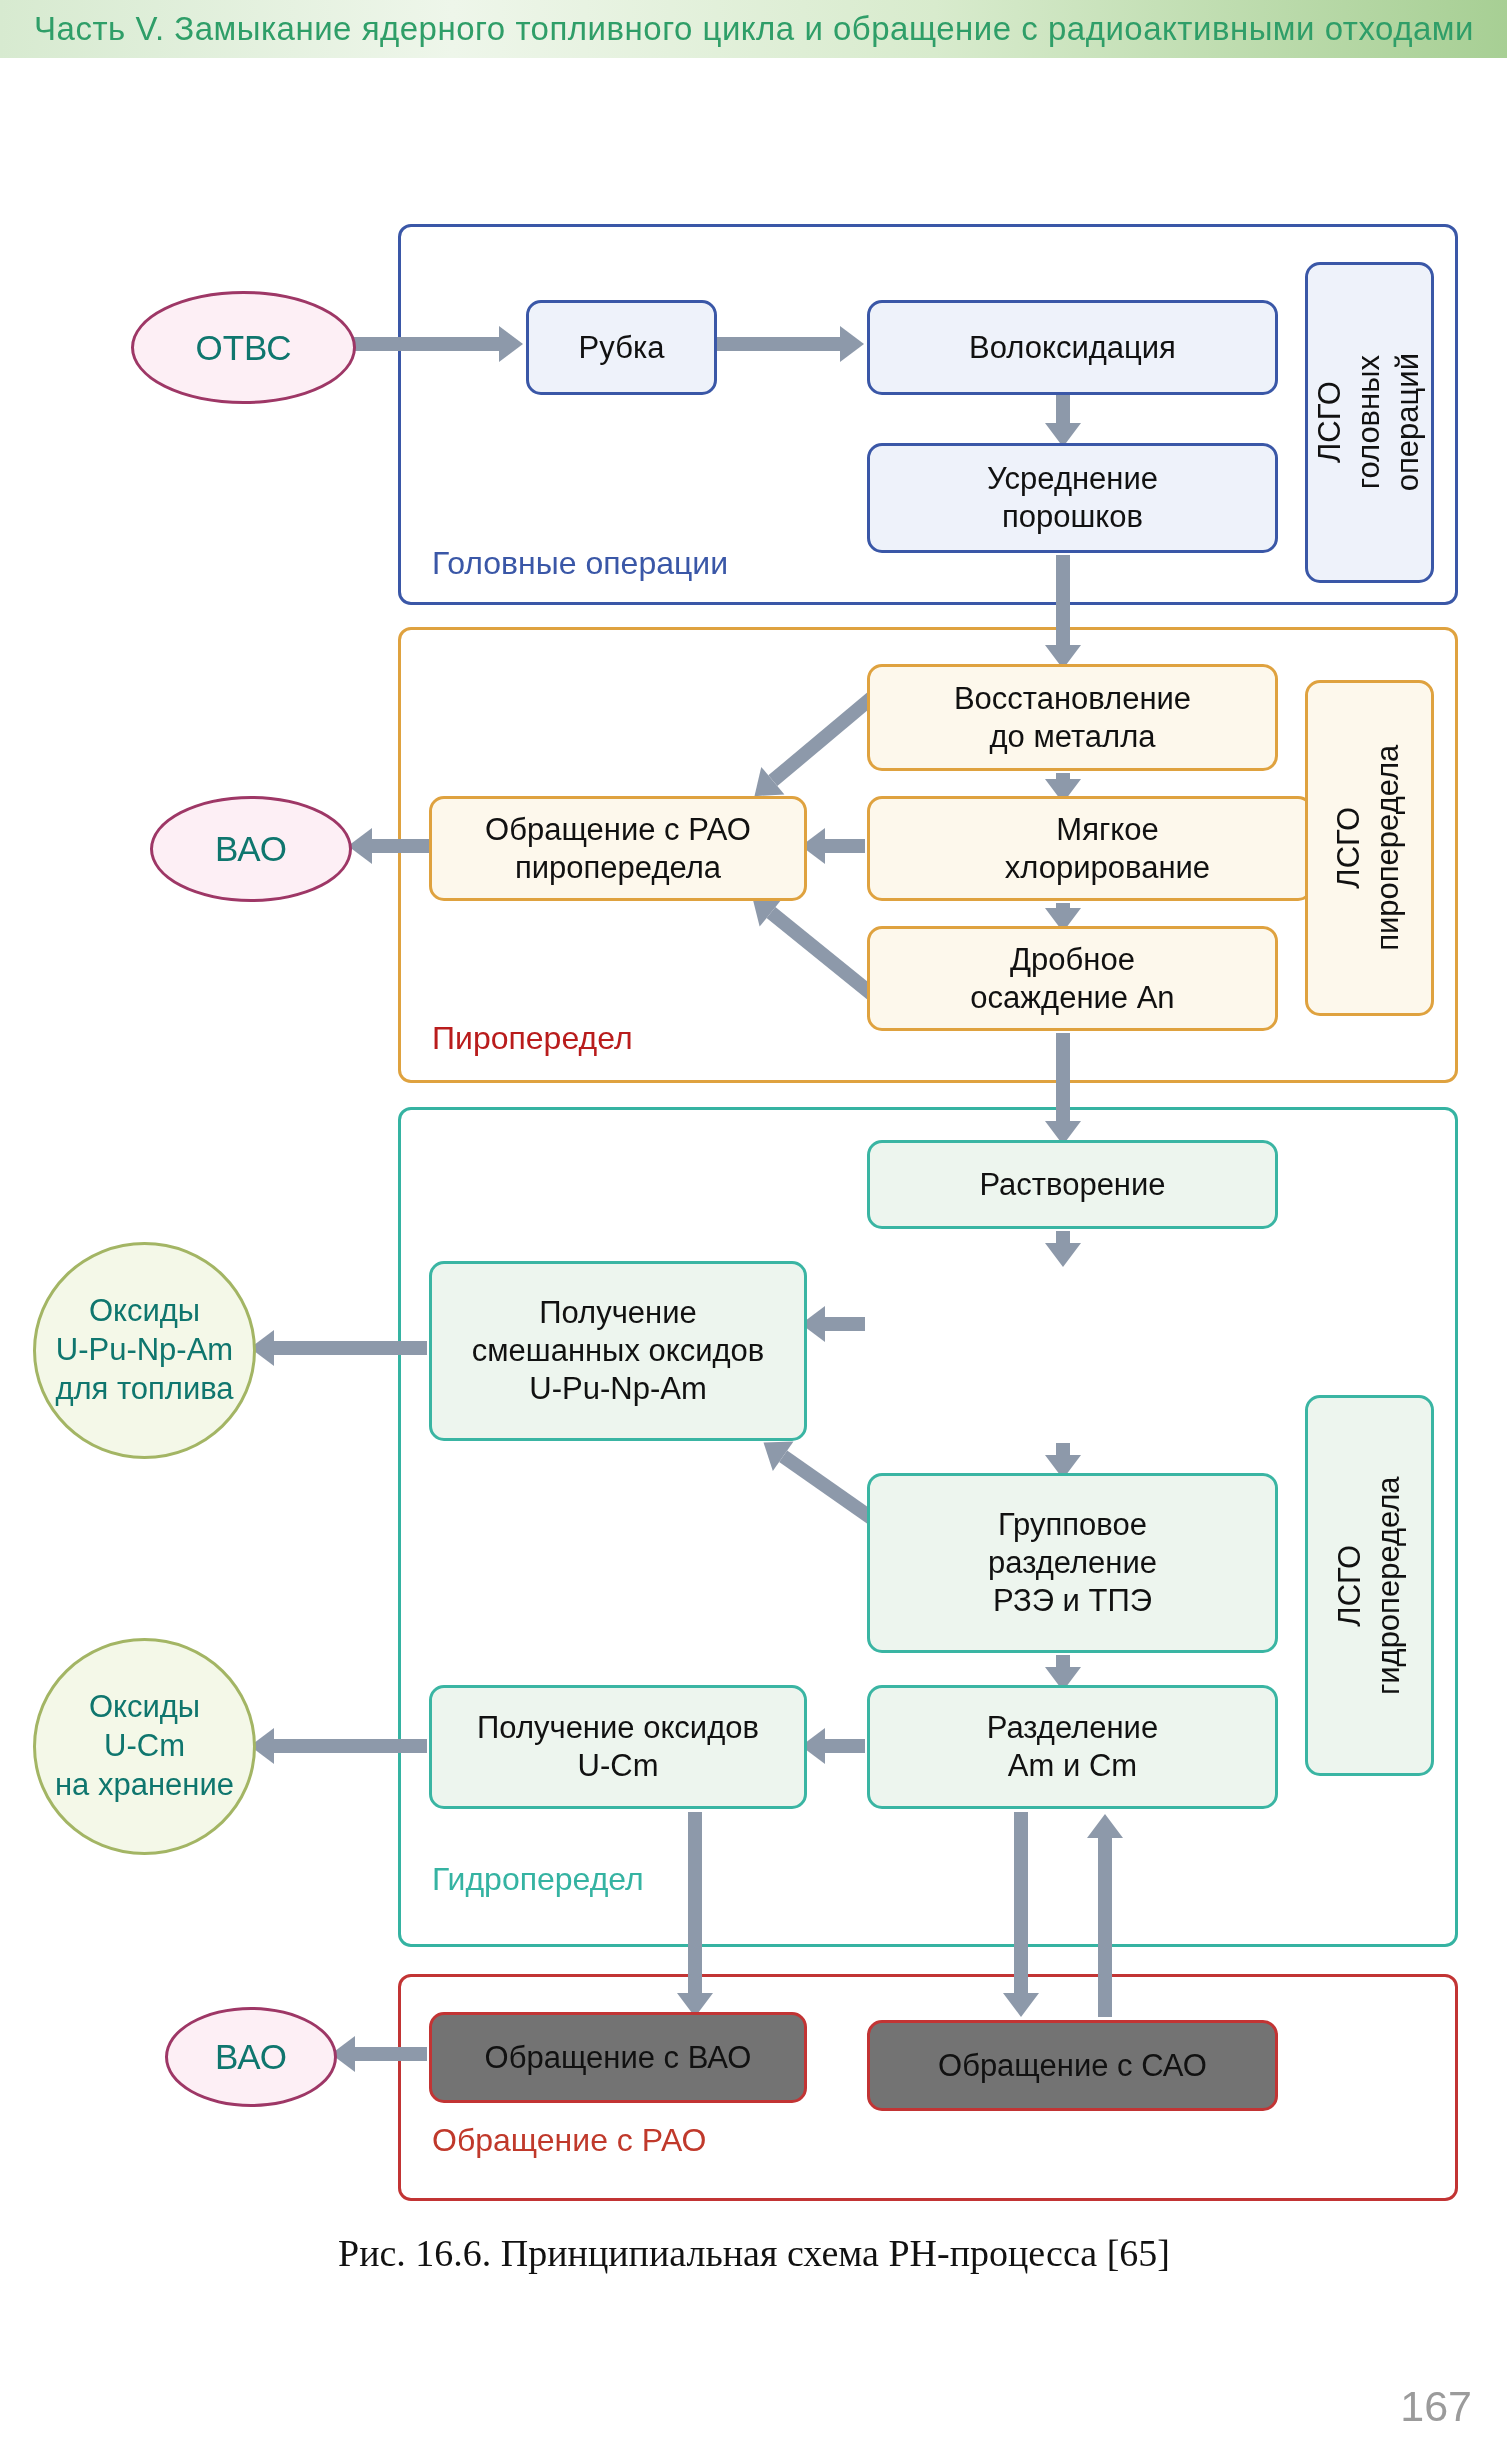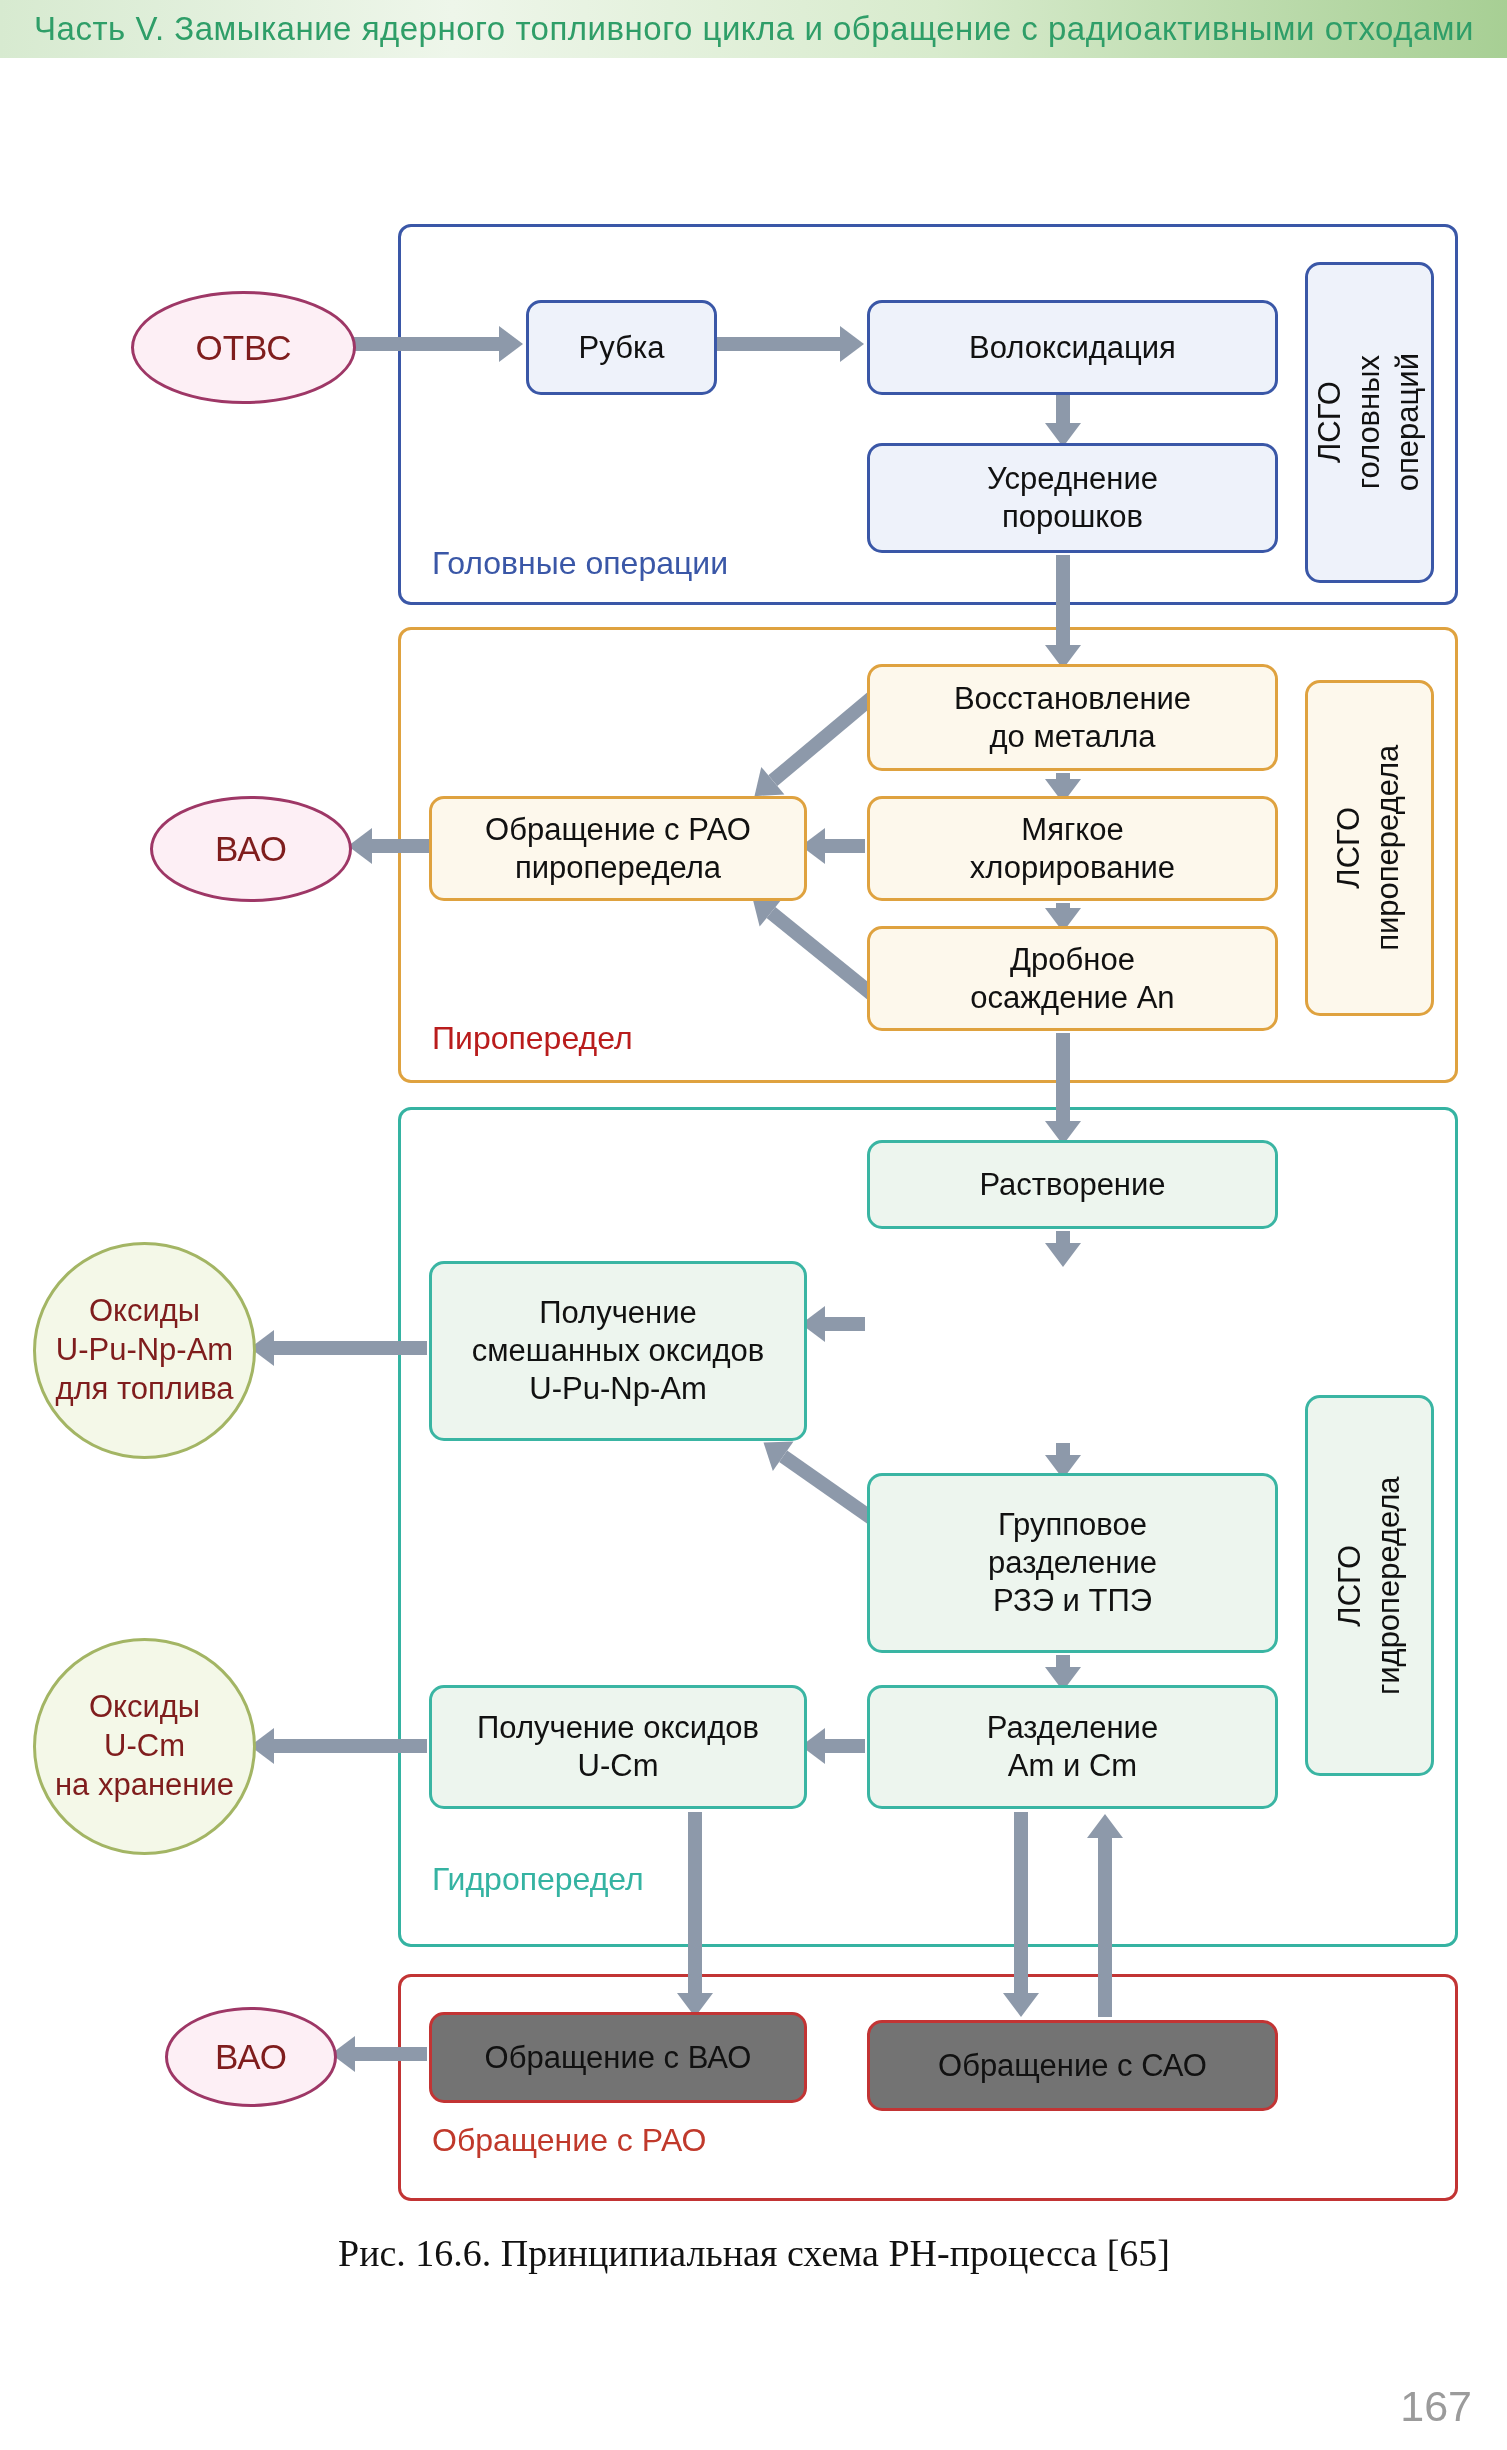--- a/index.html
+++ b/index.html
@@ -22,21 +22,21 @@
   .node{position:absolute;z-index:2;display:flex;align-items:center;justify-content:center;
         text-align:center;font-size:31px;line-height:1.22;color:#111;white-space:pre-line;
         border-radius:15px;}
   .n-blue{border:3.3px solid #3a57a7;background:#eef2fa;}
   .n-orange{border:3.3px solid #dfa23f;background:#fdf8ec;}
   .n-teal{border:3.3px solid #3ab5a3;background:#edf5ee;}
   .n-red{border:3.8px solid #c23434;background:#737373;}
   .vtext{white-space:pre-line;text-align:center;transform:rotate(-90deg);font-size:31px;line-height:1.25;}
   
   .ellipse{position:absolute;z-index:2;border-radius:50%;display:flex;align-items:center;
-           justify-content:center;text-align:center;white-space:pre-line;color:#7f1d1d;}
+           justify-content:center;text-align:center;white-space:pre-line;color:#0f766e;}
   .e-pink{background:#fdeff5;border:3.8px solid #9e3766;font-size:35px;}
   .e-green{background:#f4f8e8;border:3.8px solid #a3b564;font-size:31px;line-height:1.25;}
   
   .arrow{position:absolute;height:14px;background:#8d99aa;transform-origin:left center;z-index:1;}
   .arrow .head{position:absolute;right:-23.6px;top:50%;transform:translateY(-50%);
                width:0;height:0;border-left:24.5px solid #8d99aa;
                border-top:18px solid transparent;border-bottom:18px solid transparent;}
   
   .caption{position:absolute;left:0;width:1508px;text-align:center;z-index:3;
            font-family:"Liberation Serif","DejaVu Serif",serif;font-size:38px;color:#111;}
@@ -138,21 +138,21 @@
   <div class="node n-blue" style="left:867px;top:300px;width:405px;height:89px;">Волоксидация</div>
   <div class="node n-blue" style="left:867px;top:443px;width:405px;height:104px;">Усреднение
 порошков</div>
   <div class="node n-blue" style="left:1305px;top:262px;width:123px;height:315px;">
     <span class="vtext">ЛСГО головных
 операций</span>
   </div>
 
   <div class="node n-orange" style="left:867px;top:664px;width:405px;height:101px;">Восстановление
 до металла</div>
-  <div class="node n-orange" style="left:867px;top:796px;width:405px;height:99px;">Мягкое
+  <div class="node n-orange" style="left:867px;top:796px;width:405px;height:99px;padding-left:35px;">Мягкое
 хлорирование</div>
   <div class="node n-orange" style="left:867px;top:926px;width:405px;height:99px;">Дробное
 осаждение An</div>
   <div class="node n-orange" style="left:429px;top:796px;width:372px;height:99px;">Обращение с РАО
 пиропередела</div>
   <div class="node n-orange" style="left:1305px;top:680px;width:123px;height:330px;">
     <span class="vtext">ЛСГО
 пиропередела</span>
   </div>
 

